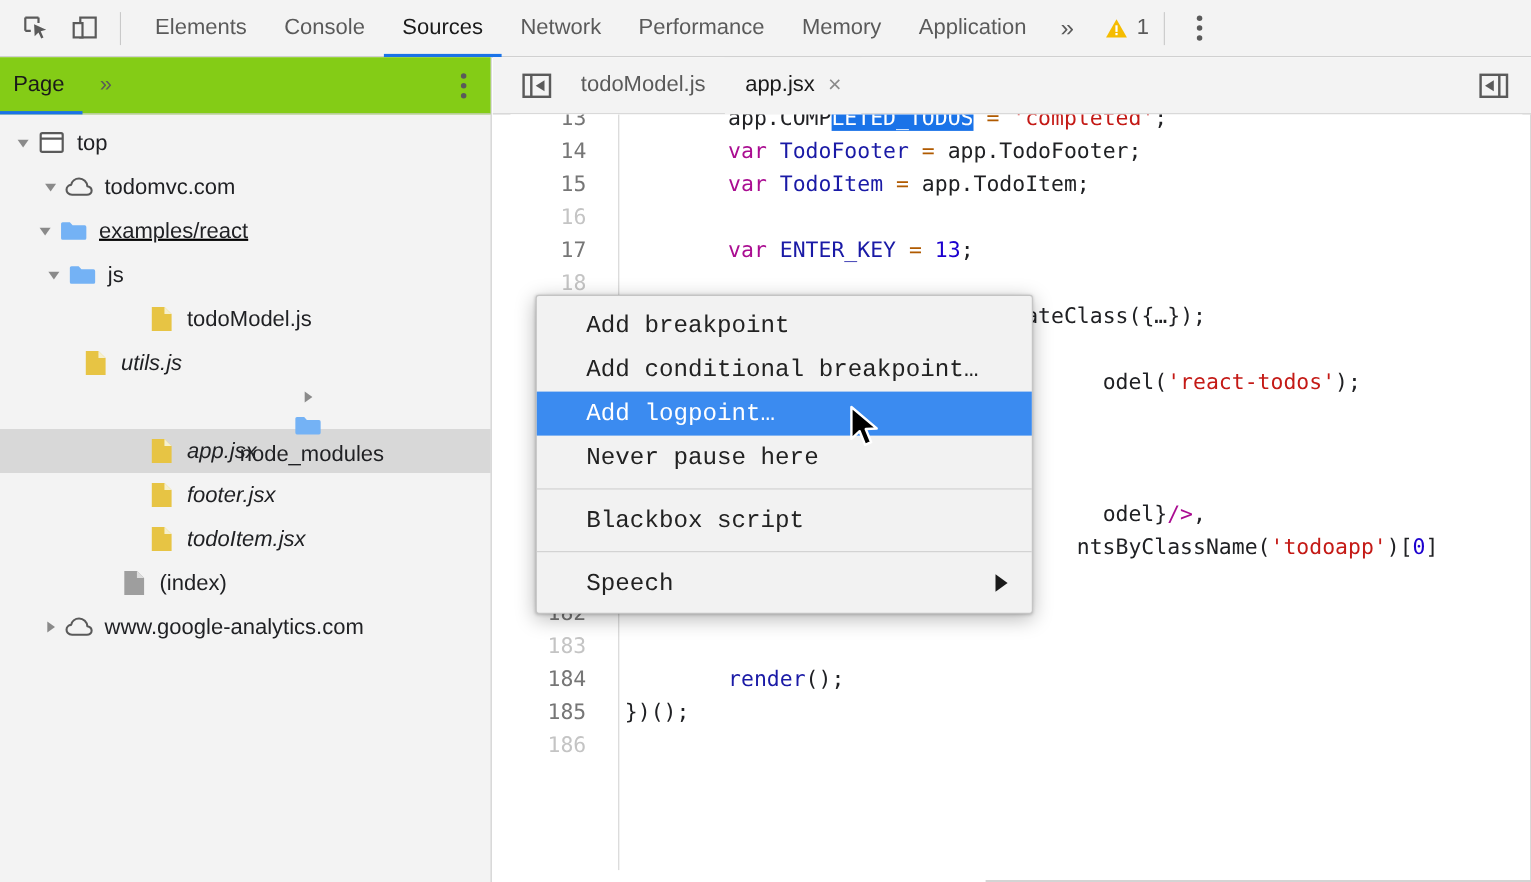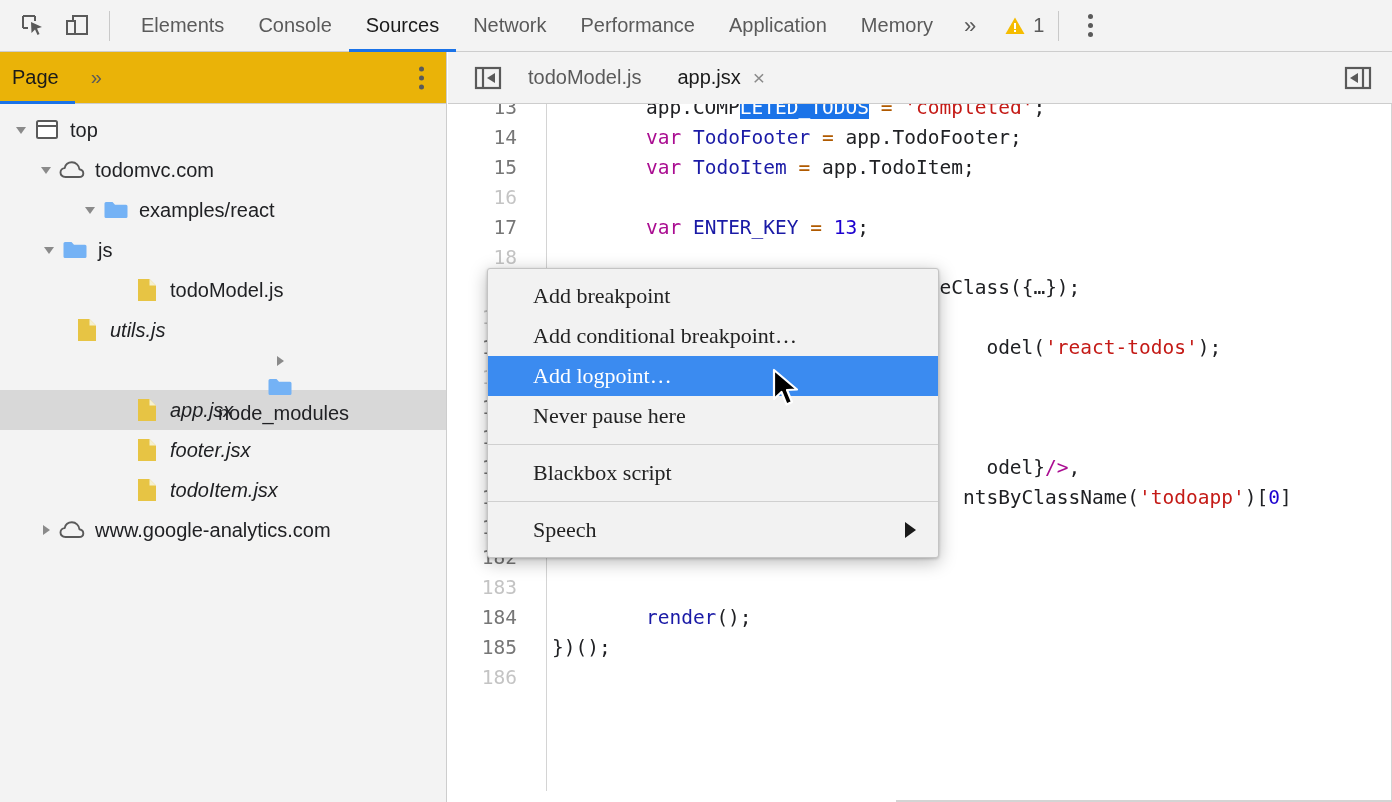--- a/index.html
+++ b/index.html
@@ -74,21 +74,21 @@
 
   
   #navigator {
     position: absolute; left: 0; top: 52px;
     width: 447px; height: 750px;
     background: #f3f3f3;
     border-right: 1px solid #cdcdcd;
   }
   #nav-tabbar {
     height: 52px;
-    background: #eab308;
+    background: #84cc16;
     border-bottom: 1px solid #cdcdcd;
     display: flex; align-items: center;
     position: relative;
   }
   .nav-tab {
     height: 52px; display: flex; align-items: center;
     padding: 0 16px;
     font-size: 20px; color: #5a5a5a; cursor: pointer;
     position: relative;
   }
@@ -152,21 +152,21 @@
   .right-toggle {
     position: absolute; right: 14px; top: 50%;
     transform: translateY(-50%);
     width: 40px; height: 40px;
     display: flex; align-items: center; justify-content: center;
     cursor: pointer;
   }
 
   
   #code-view {
-    position: absolute; left: 0; top: 52px;
+    position: absolute; left: 16px; top: 52px;
     width: 920px; height: 698px;
     background: #ffffff;
     overflow: hidden;
     font-family: "DejaVu Sans Mono", monospace;
     font-size: 19.5px;
   }
   #gutter {
     position: absolute; left: 0; top: 0;
     width: 99px; height: 698px;
     background: #ffffff;
@@ -222,21 +222,21 @@
     border-radius: 3px;
     box-shadow: 0 4px 18px rgba(0,0,0,0.28), 0 1px 3px rgba(0,0,0,0.2);
     padding: 7px 0 7px 0;
     z-index: 50;
   }
   .cm-item {
     height: 40px; display: flex; align-items: center;
     padding: 0 27px 0 45px;
     font-size: 22px; color: #222222;
     cursor: pointer; white-space: nowrap;
-    font-family: Liberation Serif, serif;
+    font-family: Liberation Mono, monospace;
     position: relative;
   }
   .cm-item.highlighted { background: #3b8bf0; color: #ffffff; }
   .cm-sep {
     height: 1px; background: #d0d0d0;
     margin: 8px 0 8px 0;
   }
   .cm-submenu-arrow {
     position: absolute; right: 22px; top: 50%;
     transform: translateY(-50%);
@@ -284,24 +284,24 @@
     <div class="panel-tab selected">
       <span>Sources</span>
     </div>
     <div class="panel-tab">
       <span>Network</span>
     </div>
     <div class="panel-tab">
       <span>Performance</span>
     </div>
     <div class="panel-tab">
+      <span>Memory</span>
+    </div>
+    <div class="panel-tab">
       <span>Application</span>
-    </div>
-    <div class="panel-tab">
-      <span>Memory</span>
     </div>
 
     <div class="chev-more">
       <span>»</span>
     </div>
 
     <div class="warn-group">
       <svg width="22" height="22" viewBox="0 0 22 22">
         <path d="M11 2.5 L20.5 19 L1.5 19 Z" fill="#f5bc00"></path>
         <rect x="10" y="8" width="2" height="6" fill="#ffffff"></rect>
@@ -357,21 +357,21 @@
               <path d="M2 4 L12 4 L7 11 Z" fill="#8a8a8a"></path>
             </svg>
           </span>
           <span class="tr-icon">
             <svg width="26" height="20" viewBox="0 0 26 20">
               <path d="M6.5 17 C3 17 1.5 14.5 1.5 12.4 C1.5 10.1 3.3 8.2 5.7 8.1 C6.4 4.7 9.3 2.3 12.9 2.3 C16.9 2.3 20.2 5.4 20.4 9.3 C22.7 9.7 24.3 11.5 24.3 13.5 C24.3 15.6 22.4 17 20 17 Z" fill="none" stroke="#5a5a5a" stroke-width="1.9" stroke-linejoin="round"></path>
             </svg>
           </span>
           <span class="tr-label">todomvc.com</span>
         </div>
-        <div class="tree-row" style="padding-left: 79px;">
+        <div class="tree-row" style="padding-left: 30px; text-decoration: underline;">
           <span class="twisty">
             <svg width="14" height="14" viewBox="0 0 14 14">
               <path d="M2 4 L12 4 L7 11 Z" fill="#8a8a8a"></path>
             </svg>
           </span>
           <span class="tr-icon">
             <svg width="26" height="22" viewBox="0 0 26 22">
               <path d="M1.5 4.5 A1.5 1.5 0 0 1 3 3 H9.5 L12 5.8 H23 A1.5 1.5 0 0 1 24.5 7.3 V17.5 A1.5 1.5 0 0 1 23 19 H3 A1.5 1.5 0 0 1 1.5 17.5 Z" fill="#74b2f5"></path>
             </svg>
           </span>
@@ -445,20 +445,30 @@
         </div>
         <div class="tree-row" style="padding-left: 110px;">
           <span class="twisty"></span>
           <span class="tr-icon">
             <svg width="22" height="26" viewBox="0 0 22 26">
               <path d="M2 2 H13.5 L20 8.5 V24 H2 Z" fill="#e7c444"></path>
               <path d="M13.5 2 L20 8.5 H13.5 Z" fill="#f5f0d0"></path>
             </svg>
           </span>
           <span class="tr-label italic">todoItem.jsx</span>
+        </div>
+        <div class="tree-row" style="padding-left: 85px;">
+          <span class="twisty"></span>
+          <span class="tr-icon">
+            <svg width="22" height="26" viewBox="0 0 22 26">
+              <path d="M2 2 H13.5 L20 8.5 V24 H2 Z" fill="#9e9e9e"></path>
+              <path d="M13.5 2 L20 8.5 H13.5 Z" fill="#dedede"></path>
+            </svg>
+          </span>
+          <span class="tr-label">(index)</span>
         </div>
         <div class="tree-row" style="padding-left: 35px;">
           <span class="twisty">
             <svg width="14" height="14" viewBox="0 0 14 14">
               <path d="M4 2 L11 7 L4 12 Z" fill="#8a8a8a"></path>
             </svg>
           </span>
           <span class="tr-icon">
             <svg width="26" height="20" viewBox="0 0 26 20">
               <path d="M6.5 17 C3 17 1.5 14.5 1.5 12.4 C1.5 10.1 3.3 8.2 5.7 8.1 C6.4 4.7 9.3 2.3 12.9 2.3 C16.9 2.3 20.2 5.4 20.4 9.3 C22.7 9.7 24.3 11.5 24.3 13.5 C24.3 15.6 22.4 17 20 17 Z" fill="none" stroke="#5a5a5a" stroke-width="1.9" stroke-linejoin="round"></path>

